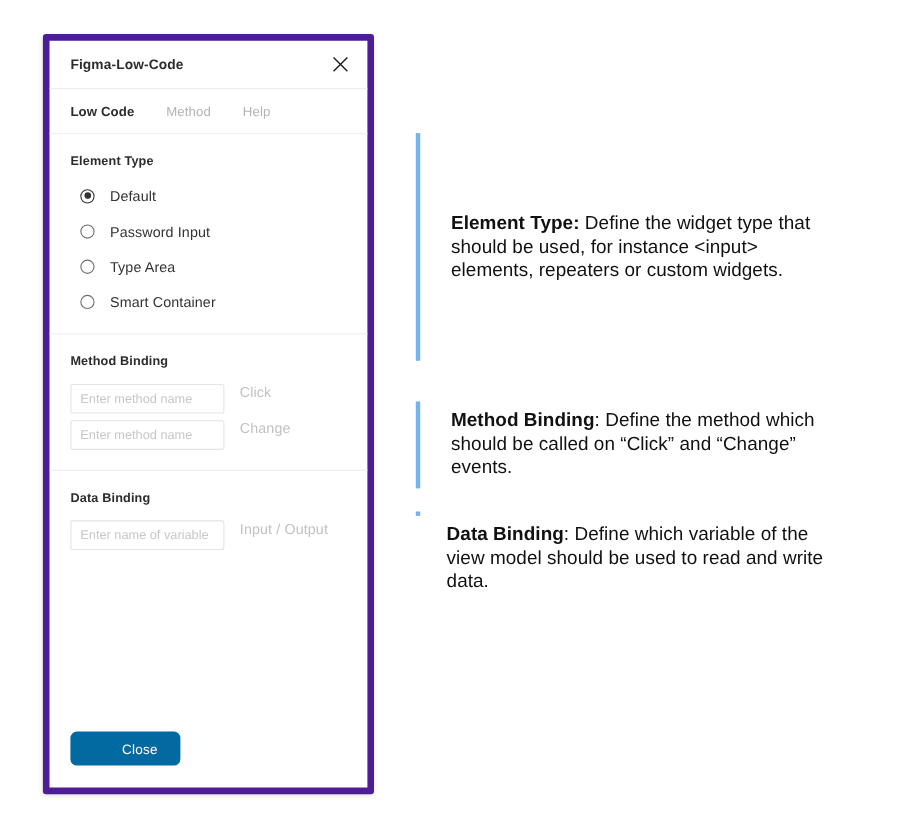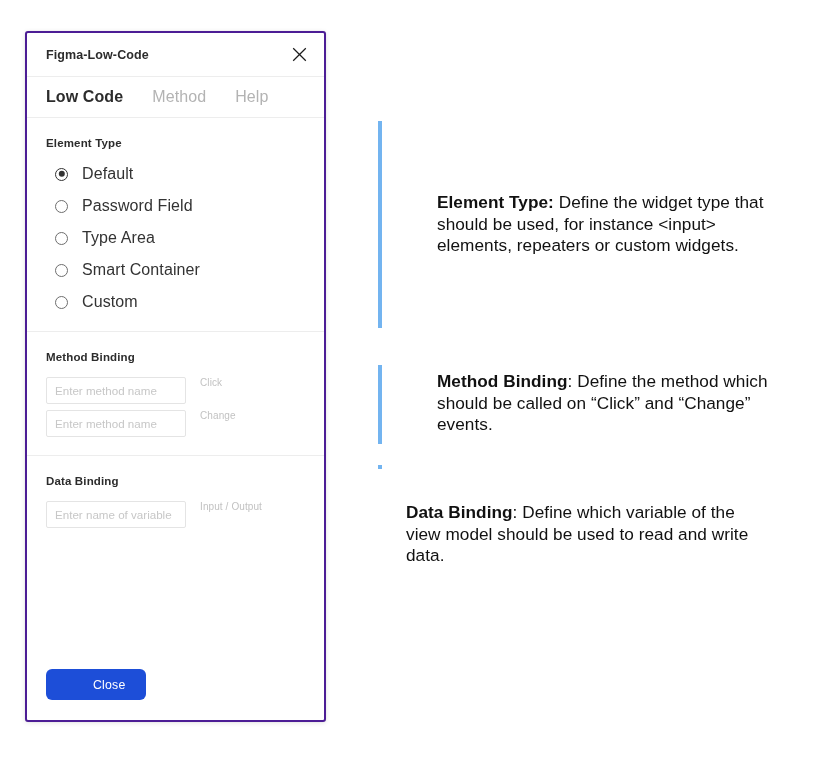--- a/index.html
+++ b/index.html
@@ -12,26 +12,26 @@
     background: #ffffff;
     font-family: "Liberation Sans", sans-serif;
     -webkit-font-smoothing: antialiased;
     position: relative;
     overflow: hidden;
   }
 
   
   .panel {
     position: absolute;
-    left: 25px;
+    left: 39px;
     top: 31px;
     width: 301px;
     height: 691px;
     background: #ffffff;
-    border: 2px solid #4c1d95;
+    border: 6px solid #4c1d95;
     border-radius: 3px;
     box-shadow: 0 1px 5px rgba(0,0,0,0.10), 0 0 0 0.5px rgba(0,0,0,0.03);
     box-sizing: border-box;
     display: flex;
     flex-direction: column;
   }
 
   
   .panel-header {
     height: 44px;
@@ -63,21 +63,21 @@
   .tab-bar {
     height: 41px;
     flex: 0 0 41px;
     border-bottom: 1px solid #ededed;
     display: flex;
     align-items: center;
     padding: 0 0 0 19px;
     box-sizing: border-box;
   }
   .tab {
-    font-size: 16px;
+    font-size: 12px;
     color: #b3b3b3;
     margin-right: 29px;
     cursor: pointer;
     letter-spacing: 0.1px;
   }
   .tab.active {
     color: #2c2c2c;
     font-weight: 700;
   }
 
@@ -125,21 +125,21 @@
     position: absolute;
     left: 50%;
     top: 50%;
     transform: translate(-50%, -50%);
     width: 6.4px;
     height: 6.4px;
     border-radius: 50%;
     background: #333333;
   }
   .radio-label {
-    font-size: 16px;
+    font-size: 13px;
     color: #333333;
     letter-spacing: 0.1px;
   }
 
   
   .field-row {
     display: flex;
     align-items: flex-start;
     margin-bottom: 6px;
   }
@@ -152,21 +152,21 @@
     border-radius: 2px;
     background: #ffffff;
     font-family: "Liberation Sans", sans-serif;
     font-size: 11.6px;
     color: #333;
     padding: 0 8px;
     outline: none;
   }
   .text-input::placeholder { color: #c7c7c7; }
   .field-caption {
-    font-size: 10px;
+    font-size: 13px;
     color: #c2c2c2;
     margin-left: 14px;
     letter-spacing: 0.1px;
     white-space: nowrap;
   }
 
   
   .panel-spacer { flex: 1 1 auto; }
   .panel-footer {
     padding: 0 19px 20px 19px;
@@ -183,21 +183,20 @@
     font-family: "Liberation Sans", sans-serif;
     font-size: 12.3px;
     letter-spacing: 0.2px;
     cursor: pointer;
   }
 
   
   .annotation {
     position: absolute;
     display: flex;
-    gap: 27px;
   }
   .annotation-bar {
     width: 4px;
     border-radius: 0;
     flex: 0 0 4px;
   }
   .annotation-text {
     margin-left: 28px;
     font-size: 17.2px;
     line-height: 21.6px;
@@ -239,33 +238,29 @@
 
   <div class="section">
     <div class="section-title">Element Type</div>
 
     <div class="radio-row selected">
       <span class="radio-mark"></span>
       <span class="radio-label">Default</span>
     </div>
     <div class="radio-row">
       <span class="radio-mark"></span>
-      <span class="radio-label">Password Field</span>
+      <span class="radio-label">Password Input</span>
     </div>
     <div class="radio-row">
       <span class="radio-mark"></span>
       <span class="radio-label">Type Area</span>
     </div>
     <div class="radio-row">
       <span class="radio-mark"></span>
       <span class="radio-label">Smart Container</span>
-    </div>
-    <div class="radio-row">
-      <span class="radio-mark"></span>
-      <span class="radio-label">Custom</span>
     </div>
   </div>
 
   <div class="section">
     <div class="section-title">Method Binding</div>
 
     <div class="field-row">
       <input class="text-input" type="text" placeholder="Enter method name" style="">
       <span class="field-caption">Click</span>
     </div>
@@ -279,21 +274,21 @@
     <div class="section-title">Data Binding</div>
     <div class="field-row">
       <input class="text-input" type="text" placeholder="Enter name of variable" style="">
       <span class="field-caption">Input / Output</span>
     </div>
   </div>
 
   <div class="panel-spacer"></div>
 
   <div class="panel-footer">
-    <button class="primary-button" id="close-btn" style="background: #1d4ed8; padding-left: 47px;">Close</button>
+    <button class="primary-button" id="close-btn" style="background: #0369a1; padding-left: 47px;">Close</button>
   </div>
 </div>
 
 <div class="annotation" id="ann1">
   <div class="annotation-bar" style="background: rgb(115, 180, 240);"></div>
   <div class="annotation-text">
     <b>Element Type:</b><span> Define the widget type that should be used, for instance &lt;input&gt; elements, repeaters or custom widgets.</span>
   </div>
 </div>
 

